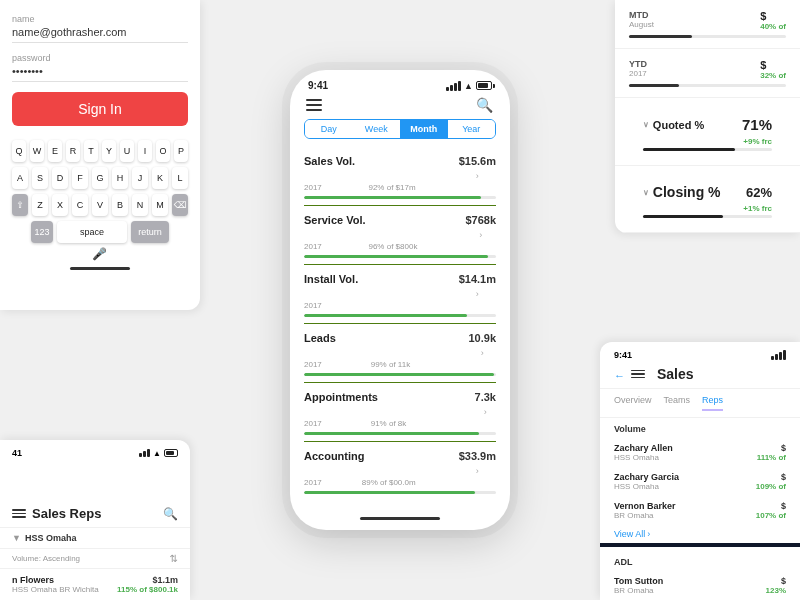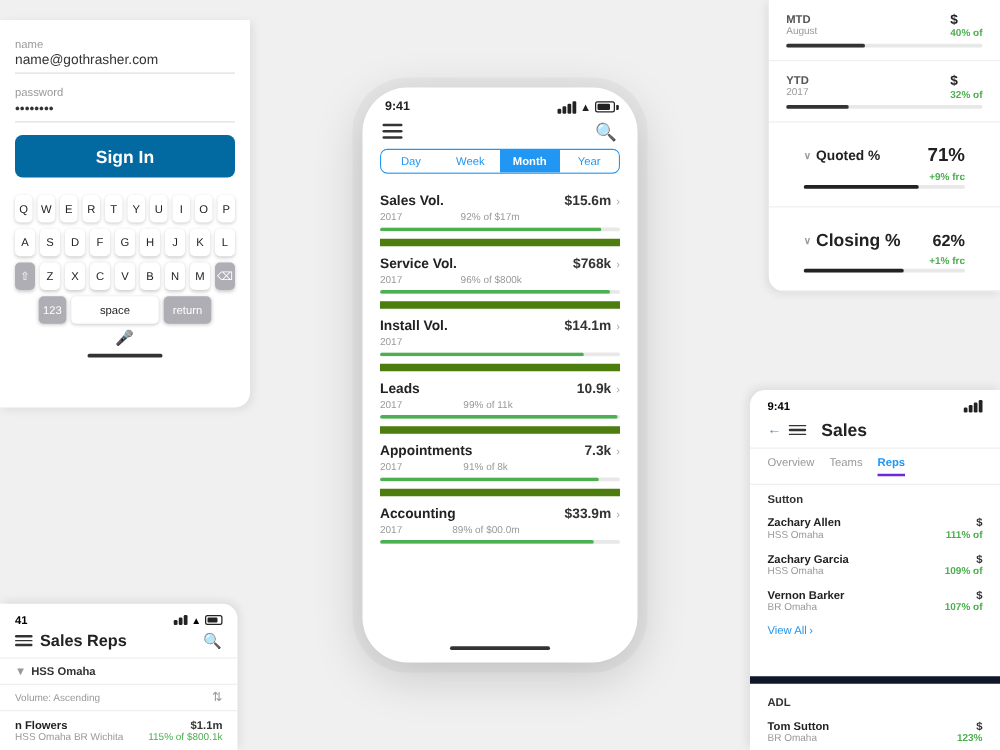--- a/index.html
+++ b/index.html
@@ -8,21 +8,21 @@
       height: 600px;
       background: #f0f0f0;
       font-family: -apple-system, BlinkMacSystemFont, 'Segoe UI', sans-serif;
       overflow: hidden;
       position: relative;
     }
 
     
     .login-panel {
       position: absolute;
-      left: 0; top: 16px;
+      left: 0; top: 0;
       width: 200px;
       height: 310px;
       background: #fff;
       border-radius: 0 0 12px 0;
       padding: 14px 12px 0;
       box-shadow: 2px 2px 8px rgba(0,0,0,0.08);
       overflow: hidden;
     }
     .login-field-label {
       font-size: 9px;
@@ -30,28 +30,28 @@
       margin-bottom: 2px;
     }
     .login-field-value {
       font-size: 11px;
       color: #333;
       margin-bottom: 10px;
       padding-bottom: 4px;
       border-bottom: 1px solid #e0e0e0;
     }
     .login-btn {
-      background: #0369a1;
+      background: #ef4444;
       color: #fff;
       border: none;
       border-radius: 6px;
       width: 100%;
       padding: 9px 0;
       font-size: 14px;
-      font-weight: 700;
+      font-weight: 400;
       margin-bottom: 14px;
       cursor: pointer;
     }
     .keyboard {
       display: flex;
       flex-direction: column;
       gap: 5px;
     }
     .key-row {
       display: flex;
@@ -203,39 +203,40 @@
       color: #fff;
       font-weight: 600;
     }
     .metrics-list {
       flex: 1;
       overflow: hidden;
       padding: 0 14px;
     }
     .metric-item {
       padding: 8px 0 6px;
-      border-bottom: 6px solid #4d7c0f;
+      border-bottom: 1px solid #4d7c0f;
       cursor: pointer;
     }
     .metric-item:last-child { border-bottom: none; }
     .metric-top {
       display: flex;
       justify-content: space-between;
       align-items: flex-start;
       margin-bottom: 2px;
     }
     .metric-name {
       font-size: 11px;
       font-weight: 700;
       color: #222;
     }
     .metric-value-row {
       display: flex;
       align-items: center;
       gap: 4px;
+      flex-direction: column;
     }
     .metric-value {
       font-size: 11px;
       font-weight: 600;
       color: #333;
     }
     .chevron-right {
       font-size: 9px;
       color: #aaa;
     }
@@ -369,22 +370,22 @@
       border-bottom: 1px solid #f0f0f0;
     }
     .br-tab {
       font-size: 9px;
       color: #999;
       cursor: pointer;
       padding-bottom: 4px;
     }
     .br-tab.active {
       color: #2196F3;
-      border-bottom: 2px solid #6d28d9;
-      font-weight: 700;
+      border-bottom: 2px solid #c4b5fd;
+      font-weight: 400;
     }
     .br-section-header {
       font-size: 9px;
       font-weight: 700;
       color: #333;
       padding: 6px 14px 4px;
     }
     .br-rep-row {
       display: flex;
       justify-content: space-between;
@@ -398,23 +399,22 @@
     .br-view-all {
       font-size: 9px;
       color: #2196F3;
       padding: 4px 14px;
       display: flex;
       align-items: center;
       gap: 2px;
       cursor: pointer;
     }
     .br-adl-section {
-      border-top: 6px solid #0f172a;
+      border-top: 4px solid #0f172a;
       padding-top: 4px;
-      margin-top: 28px;
     }
 
     
     .bottom-left-panel {
       position: absolute;
       left: 0;
       bottom: 0;
       width: 190px;
       background: #fff;
       border-radius: 0 12px 0 0;
@@ -428,20 +428,21 @@
       padding: 8px 12px 2px;
       font-size: 9px;
       font-weight: 600;
     }
     .bl-header {
       display: flex;
       justify-content: space-between;
       align-items: center;
       padding: 2px 12px 6px;
       border-bottom: 1px solid #f0f0f0;
+      margin-top: 44px;
     }
     .bl-title { font-size: 13px; font-weight: 700; color: #222; }
     .bl-filter-row {
       display: flex;
       align-items: center;
       gap: 4px;
       padding: 5px 12px;
       font-size: 9px;
       color: #999;
       border-bottom: 1px solid #f0f0f0;
@@ -458,21 +459,21 @@
     }
     .bl-rep-row {
       display: flex;
       justify-content: space-between;
       align-items: flex-start;
       padding: 6px 12px;
     }
     .bl-rep-name { font-size: 9px; font-weight: 600; color: #222; }
     .bl-rep-org { font-size: 8px; color: #999; }
     .bl-rep-value { font-size: 9px; font-weight: 600; color: #333; }
-    .bl-rep-pct { font-size: 8px; color: #4CAF50; font-weight: 400; }
+    .bl-rep-pct { font-size: 8px; color: #4CAF50; font-weight: 700; }
   </style>
 </head>
 <body>
 
 <div class="login-panel">
   <div class="login-field-label">name</div>
   <div class="login-field-value">name@gothrasher.com</div>
   <div class="login-field-label">password</div>
   <div class="login-field-value">••••••••</div>
   <button class="login-btn">Sign In</button>
@@ -724,21 +725,21 @@
       <span style="display:block;width:14px;height:1.5px;background:#333;border-radius:1px;"></span>
       <span style="display:block;width:14px;height:1.5px;background:#333;border-radius:1px;"></span>
     </div>
     <div class="br-title">Sales</div>
   </div>
   <div class="br-tabs">
     <div class="br-tab">Overview</div>
     <div class="br-tab">Teams</div>
     <div class="br-tab active">Reps</div>
   </div>
-  <div class="br-section-header">Sutton</div>
+  <div class="br-section-header">Volume</div>
   <div class="br-rep-row">
     <div>
       <div class="br-rep-name">Zachary Allen</div>
       <div class="br-rep-org">HSS Omaha</div>
     </div>
     <div style="text-align:right;">
       <div class="br-rep-value">$</div>
       <div class="br-rep-pct">111% of</div>
     </div>
   </div>

